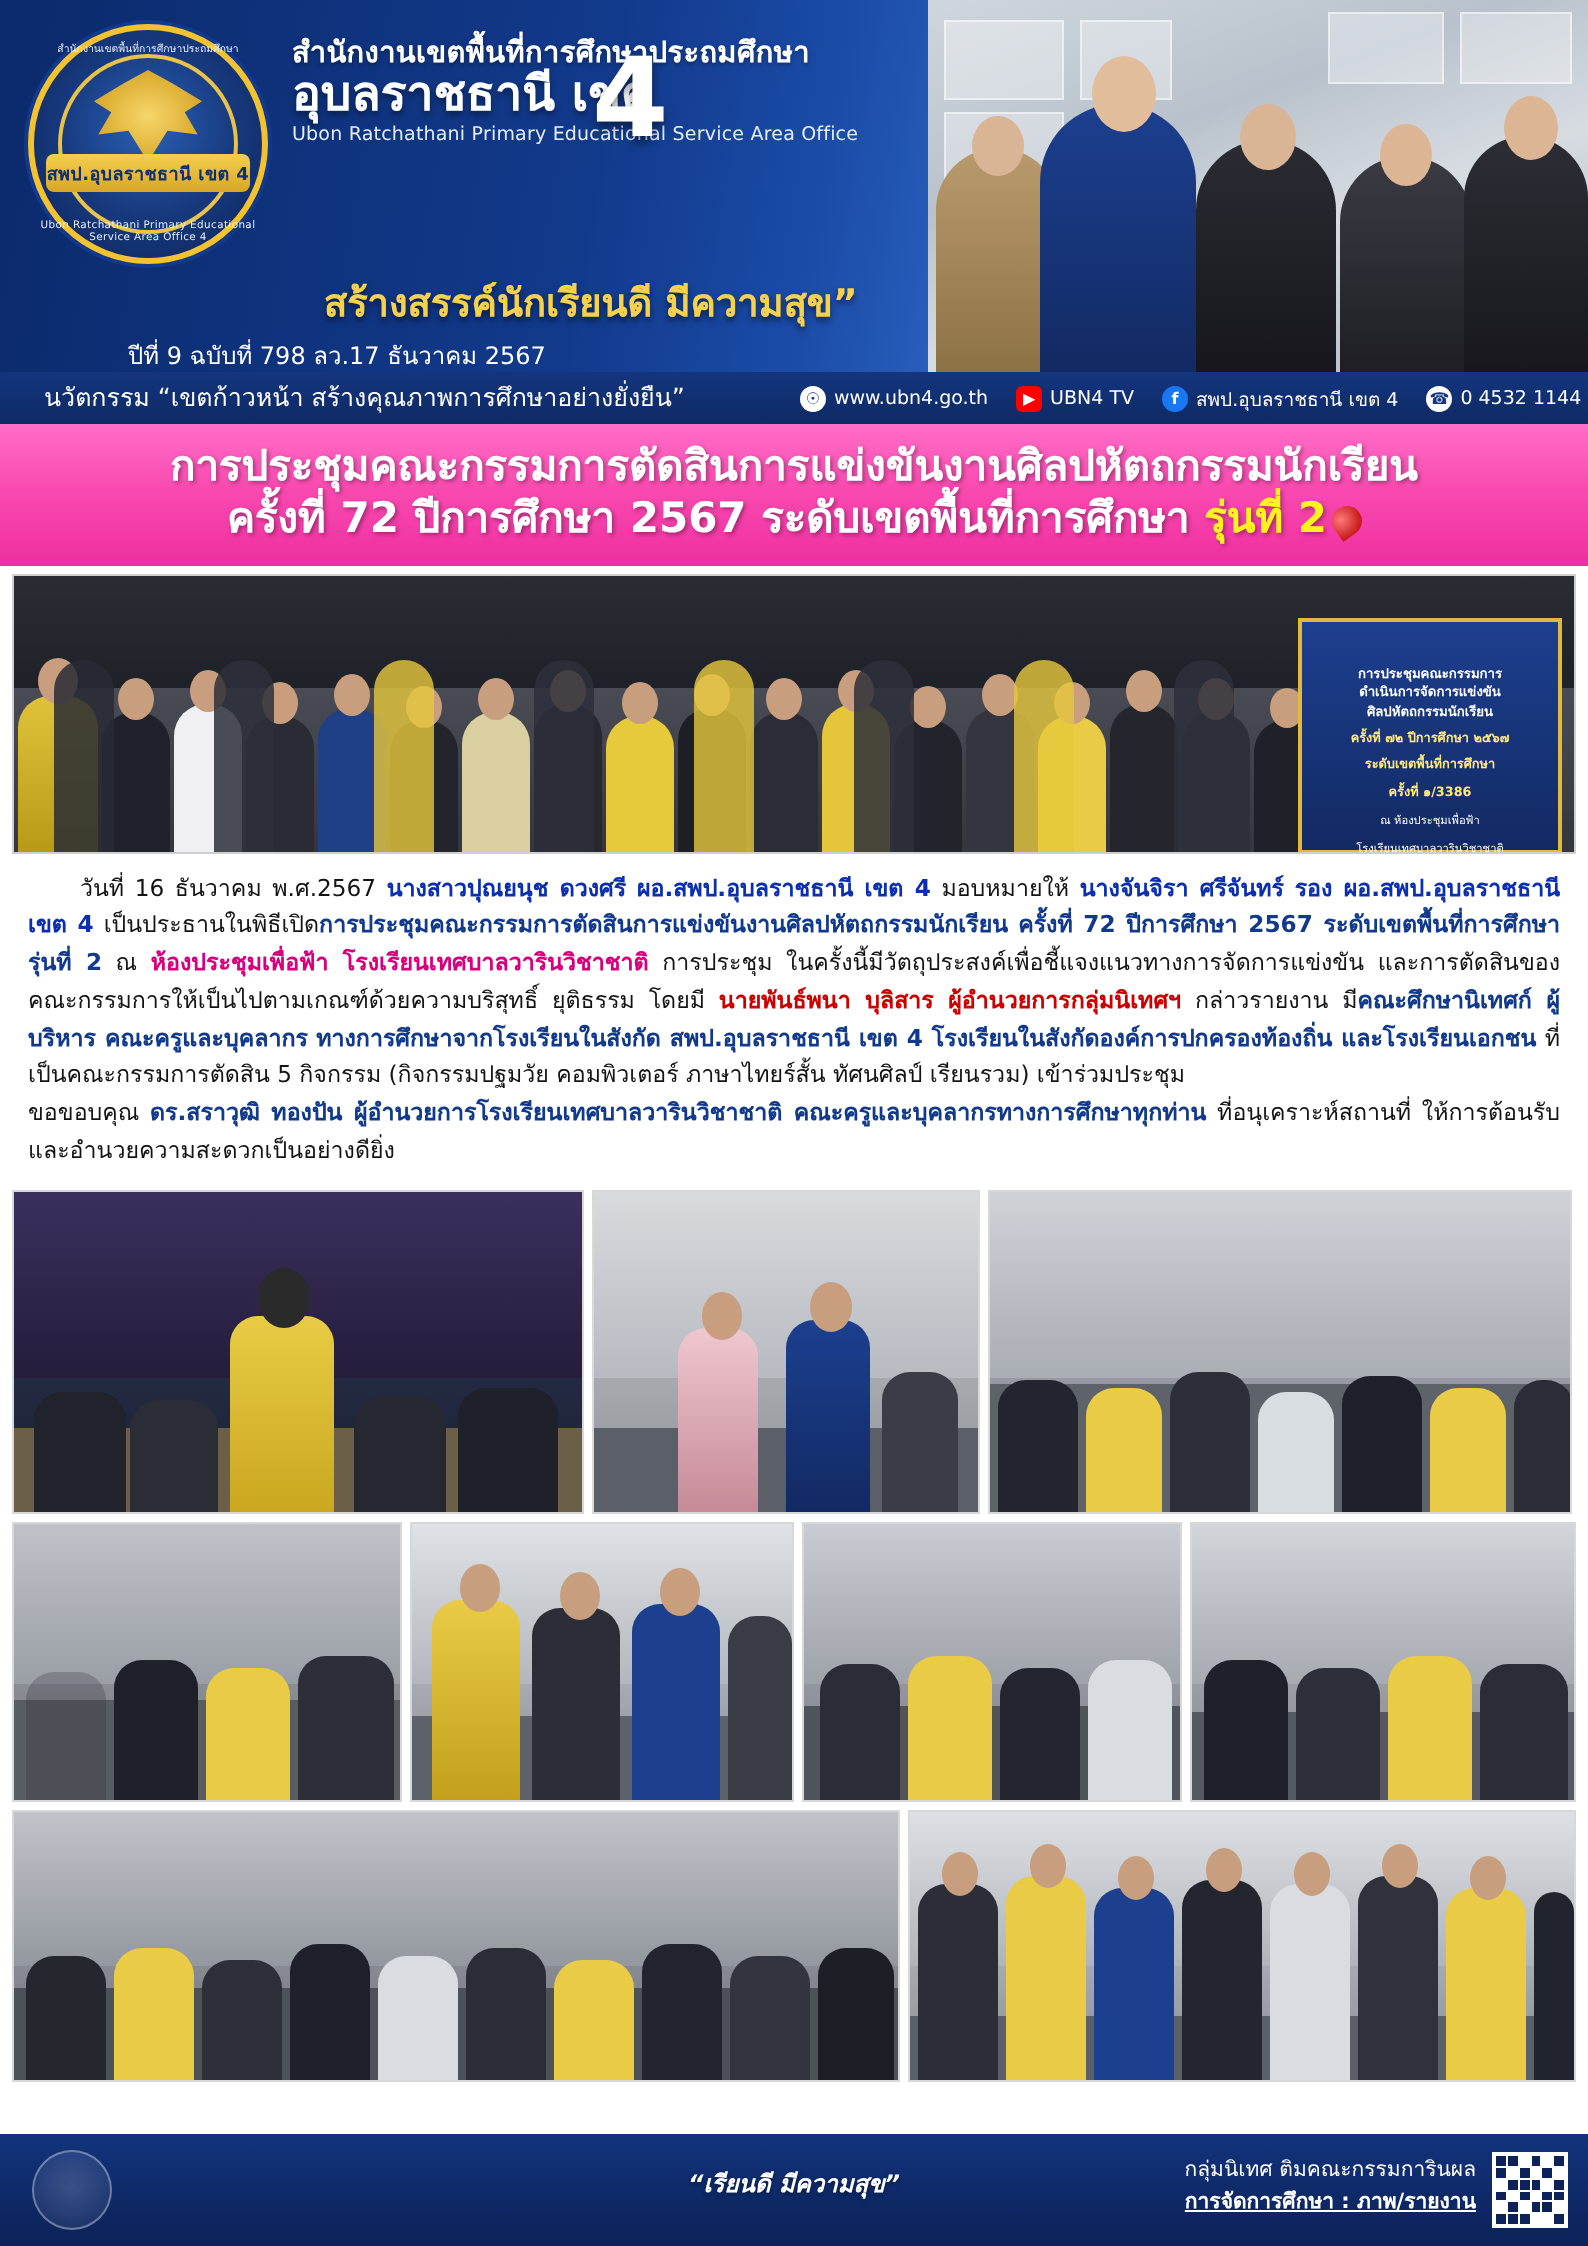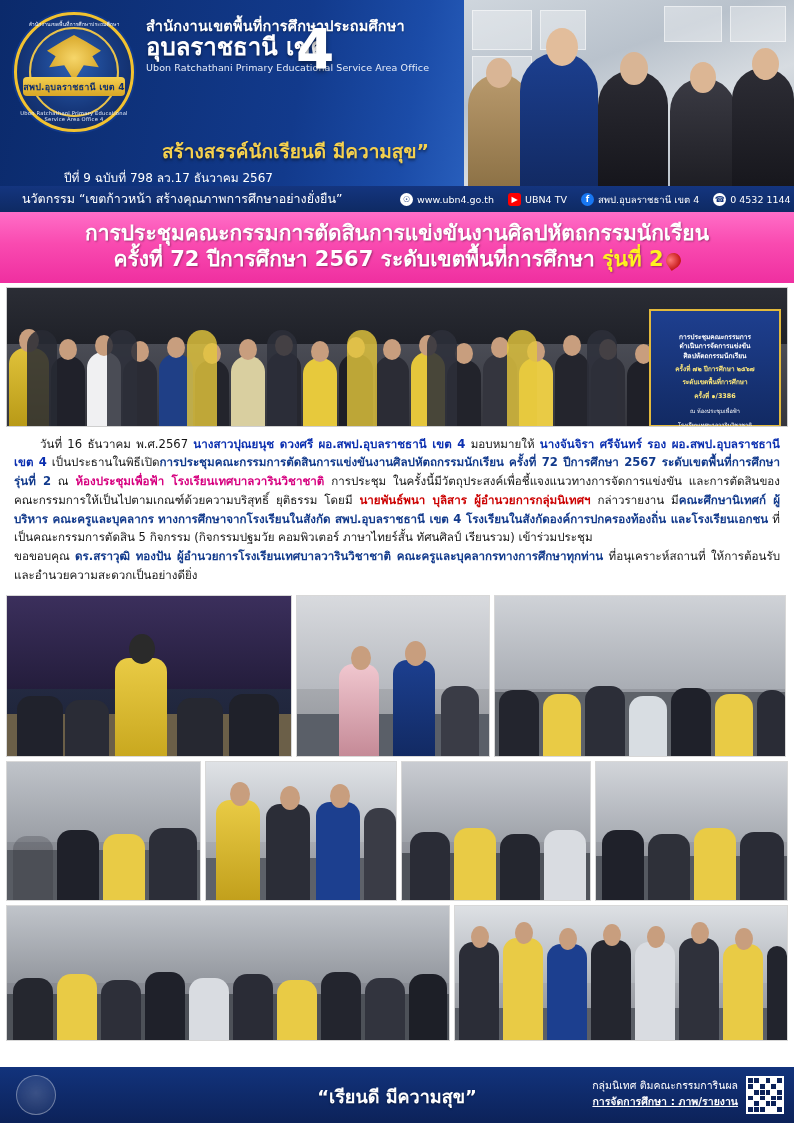--- a/index.html
+++ b/index.html
@@ -211,23 +211,24 @@
 
   
   .footer {
     position: absolute; left: 0; bottom: 0;
     width: 794px; height: 56px;
     background: linear-gradient(180deg,#12337c 0%, #0c2259 100%);
     color: #ffffff;
   }
   .ft-quote {
     position: absolute; left: 50%; top: 15px; transform: translateX(-50%);
-    font-size: 18px; font-weight: bold; color: #ffffff;
+    font-size: 12px; font-weight: bold; color: #ffffff;
     text-shadow: 0 1px 2px rgba(0,0,0,.4);
     white-space: nowrap;
+    font-style: italic;
   }
   .ft-right {
     position: absolute; right: 56px; top: 11px;
     text-align: right; font-size: 10.5px; line-height: 1.5;
   }
   .ft-right .l2 { text-decoration: underline; font-weight: bold; }
   .ft-seal {
     position: absolute; left: 16px; top: 8px;
     width: 40px; height: 40px; border-radius: 50%;
     border: 1px solid rgba(255,255,255,.35);

